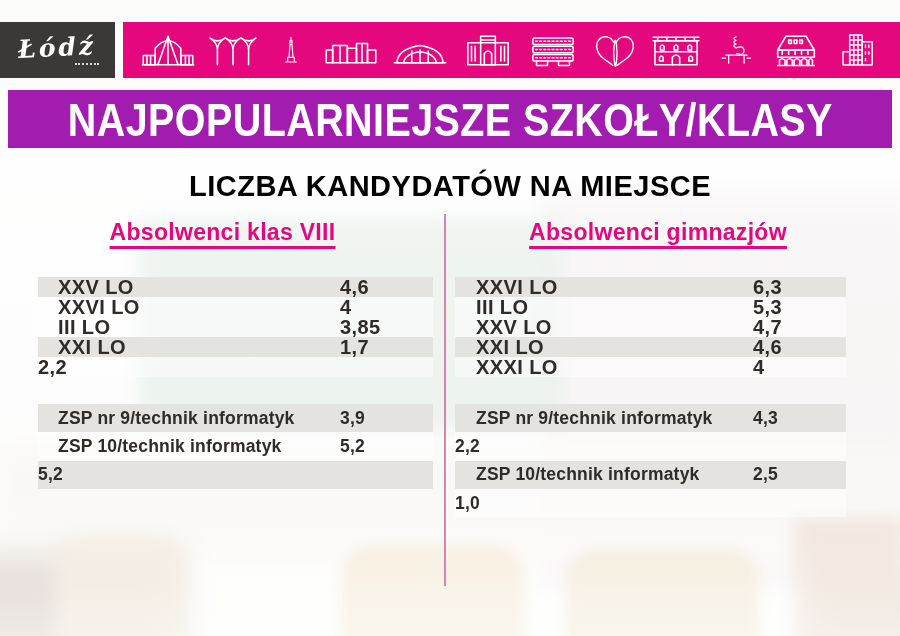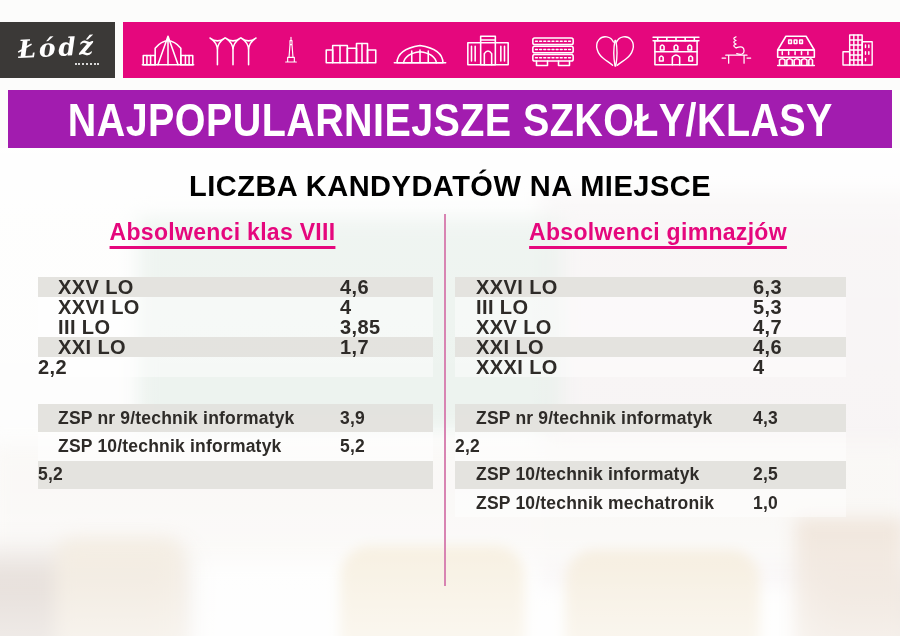--- a/index.html
+++ b/index.html
@@ -228,21 +228,20 @@
               <span class="value">4,3</span>
             </div>
             <div class="row lite">
               <span class="value">2,2</span>
             </div>
             <div class="row shaded">
               <span class="label">ZSP 10/technik informatyk</span>
               <span class="value">2,5</span>
             </div>
             <div class="row lite">
-              <span class="label">ZSP 10/technik mechatronik</span>
               <span class="value">1,0</span>
             </div>
           </div>
       </div>
     </div>
   </div>
 
 </div>
 
 </body></html>

